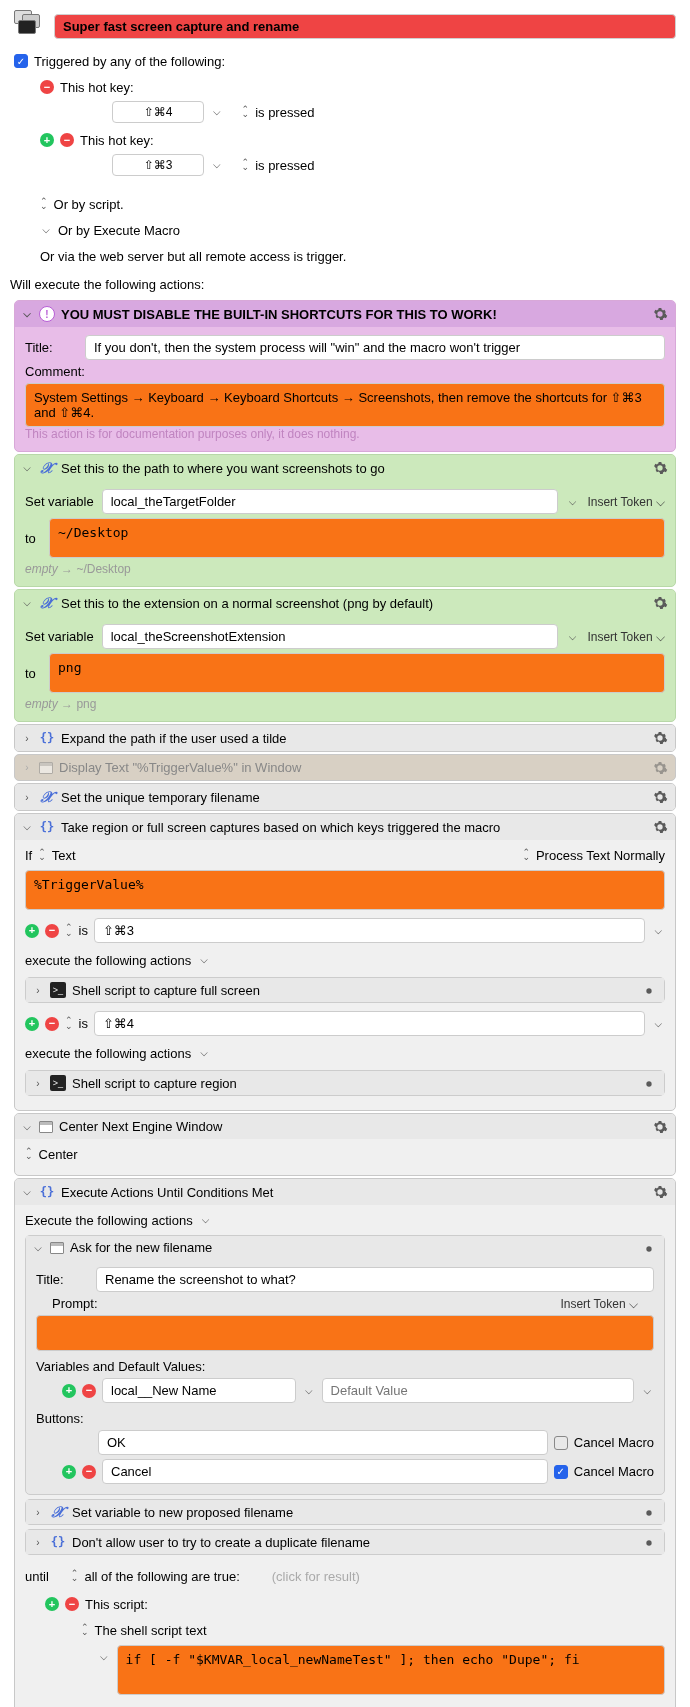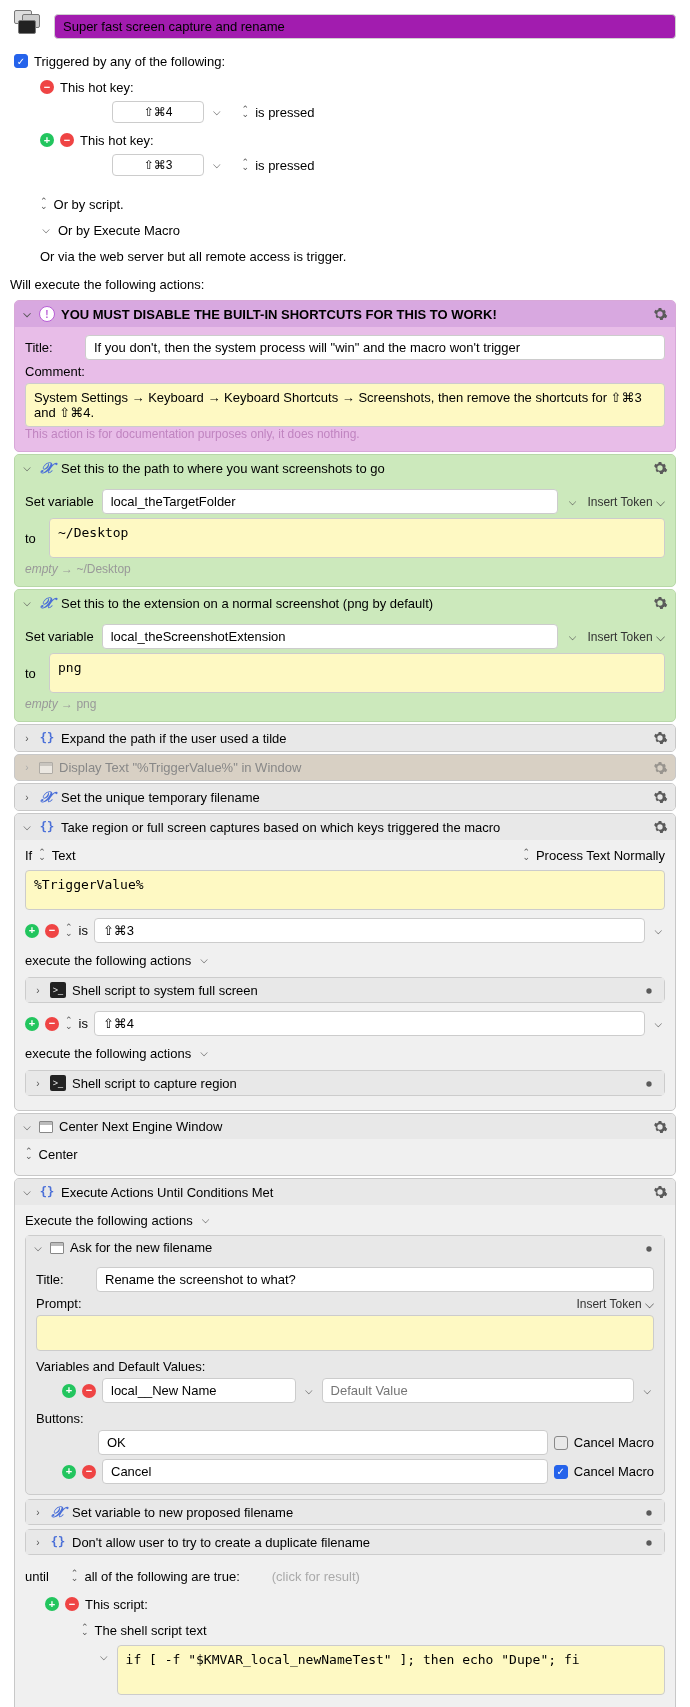--- a/index.html
+++ b/index.html
@@ -3,21 +3,21 @@
 <meta charset="utf-8">
 <style>
 * { box-sizing: border-box; margin: 0; padding: 0; }
 body { font-family: -apple-system, BlinkMacSystemFont, "Helvetica Neue", Arial, sans-serif; font-size: 13px; color: #000; background: #fff; width: 690px; }
 .header { display: flex; align-items: center; padding: 10px 14px 8px; gap: 8px; }
 .app-icon { width: 32px; height: 32px; position: relative; flex-shrink: 0; }
 .app-icon .s1, .app-icon .s2, .app-icon .s3 { position: absolute; width: 18px; height: 14px; border: 1px solid #777; border-radius: 2px; background: #ddd; }
 .app-icon .s1 { top: 0; left: 0; }
 .app-icon .s2 { top: 4px; left: 8px; background:#ccc; }
 .app-icon .s3 { top: 10px; left: 4px; background: #222; }
-.title-input { flex: 1; border: 1px solid #d0d0d0; border-radius: 4px; padding: 4px 8px; font-size: 13px; background:#a21caf; }
+.title-input { flex: 1; border: 1px solid #d0d0d0; border-radius: 4px; padding: 4px 8px; font-size: 13px; background:#ef4444;font-weight:bold; }
 .section { padding: 0 14px; }
 .trigger-block { margin-bottom: 6px; }
 .row { display: flex; align-items: center; gap: 6px; min-height: 22px; }
 .checkbox { width: 14px; height: 14px; border: 1px solid #888; border-radius: 3px; display: inline-flex; align-items: center; justify-content: center; font-size: 10px; flex-shrink:0; }
 .checkbox.checked { background: #2563eb; border-color: #2563eb; color: #fff; }
 .icon-btn { width: 14px; height: 14px; border-radius: 7px; display: inline-flex; align-items: center; justify-content: center; font-size: 11px; font-weight: bold; color: #fff; flex-shrink:0; line-height:1; }
 .icon-add { background: #22c55e; }
 .icon-remove { background: #ef4444; }
 .indent-1 { padding-left: 26px; }
 .hotkey-box { border: 1px solid #ccc; border-radius: 4px; padding: 3px 0; width: 92px; text-align: center; font-size: 12px; background:#fff; }
@@ -43,21 +43,21 @@
 .green { background: #cce9bc; border-color: #b8d8a8; }
 .green .action-hd { background: #cce9bc; }
 .gray { background: #f0f0f0; }
 .gray .action-hd { background: #e8e8e8; }
 .taupe { background: #d8d0c4; }
 .taupe .action-hd { color: #888; }
 .input-line { display: flex; align-items: center; gap: 8px; margin: 4px 0; }
 .lbl { width: 52px; text-align: left; font-size: 13px; flex-shrink:0; }
 .txt { flex: 1; border: 1px solid #ccc; border-radius: 4px; padding: 4px 8px; font-size: 13px; background: #fff; }
 .txt-mono { font-family: ui-monospace, Menlo, monospace; font-size: 13px; }
-.txt-area { flex:1; border: 1px solid #ccc; border-radius: 4px; padding: 6px 8px; font-size: 13px; background: #fef9c3; min-height: 40px; }
+.txt-area { flex:1; border: 1px solid #ccc; border-radius: 4px; padding: 6px 8px; font-size: 13px; background: #f97316; min-height: 40px; }
 .link-btn { font-size: 12px; color: #333; cursor:pointer; white-space:nowrap; }
 .hint { color: #999; font-size: 12px; padding: 0 0 0; }
 .hint .arr { color:#999; }
 .nested { margin: 4px 0; border: 1px solid #ccc; border-radius: 5px; background: #e8e8e8; }
 .nested .action-hd { padding: 4px 6px; }
 .flex-between { display:flex; justify-content:space-between; align-items:center; }
 .cond-indent { padding-left: 20px; }
 </style>
 </head>
 <body>
@@ -262,21 +262,21 @@
       <span class="chev">⌵</span>
     </div>
     <div class="row" style="margin:6px 0;">
       <span>execute the following actions</span>
       <span class="chev">⌵</span>
     </div>
     <div class="nested">
       <div class="action-hd">
         <span class="disclosure">›</span>
         <span class="ic ic-term">&gt;_</span>
-        <span>Shell script to system full screen</span>
+        <span>Shell script to capture full screen</span>
         <span class="gear">
             <svg viewBox="0 0 24 24" fill="currentColor">
               <path d="M12 8a4 4 0 100 8 4 4 0 000-8z"></path>
             </svg>
           </span>
       </div>
     </div>
     <div class="row" style="margin-top:8px;">
       <span class="icon-btn icon-add">+</span>
       <span class="icon-btn icon-remove">−</span>
@@ -349,21 +349,21 @@
             <svg viewBox="0 0 24 24" fill="currentColor">
               <path d="M12 8a4 4 0 100 8 4 4 0 000-8z"></path>
             </svg>
           </span>
       </div>
       <div class="action-body">
         <div class="input-line">
           <span class="lbl">Title:</span>
           <input class="txt" value="Rename the screenshot to what?" style="">
         </div>
-        <div class="flex-between" style="margin:4px 0;">
+        <div class="flex-between" style="margin:4px 16px;">
           <span>Prompt:</span>
           <span class="link-btn"><span>Insert Token</span> ⌵</span>
         </div>
         <div class="txt-area" style="min-height:36px;"></div>
         <div style="margin:8px 0 4px;">Variables and Default Values:</div>
         <div class="row">
           <span style="width:20px"></span>
           <span class="icon-btn icon-add">+</span>
           <span class="icon-btn icon-remove">−</span>
           <input class="txt" style="flex: 0 0 130px;" value="local__New Name">

